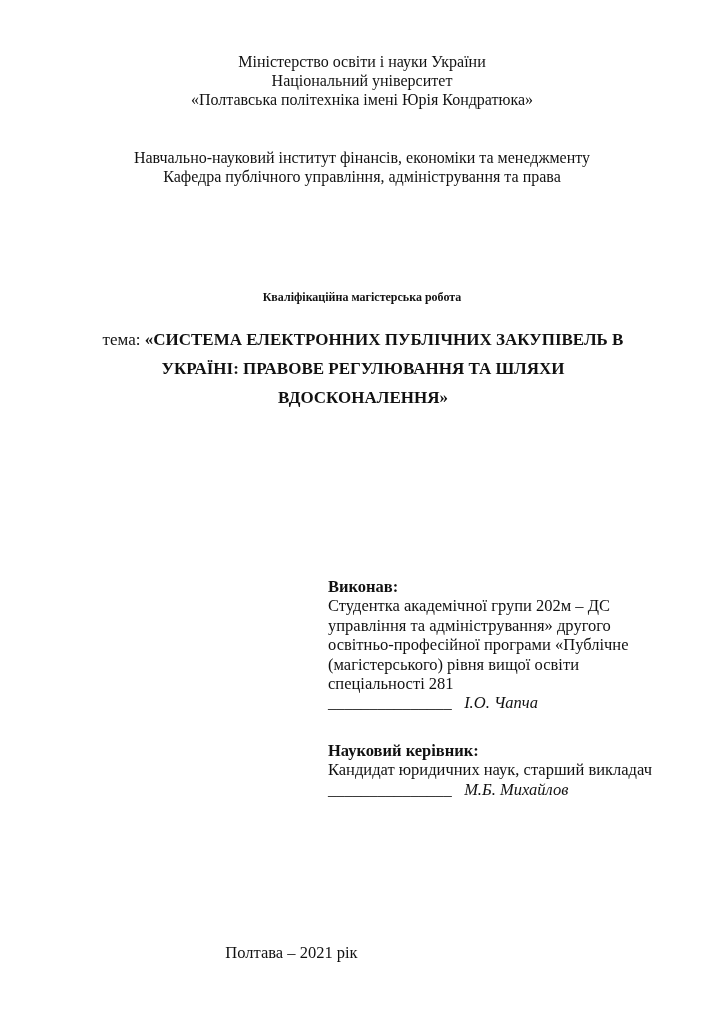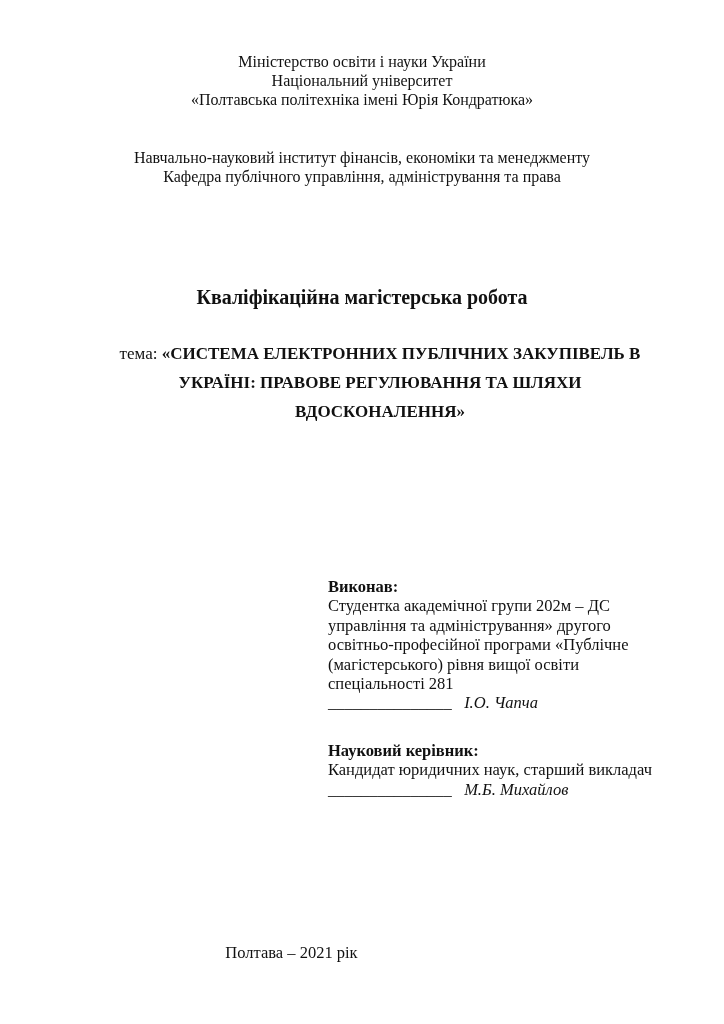--- a/index.html
+++ b/index.html
@@ -31,31 +31,30 @@
       line-height: 19px;
     }
     .ministry { top: 52px; }
     .institute { top: 148px; }
     .work-type {
       position: absolute;
       left: 0; width: 724px;
       top: 287px;
       text-align: center;
       font-weight: bold;
-      font-size: 20px;
+      font-size: 12px;
       line-height: 20px;
     }
     .topic {
       position: absolute;
-      left: 60px; width: 640px;
+      left: 43px; width: 640px;
       top: 325px;
       text-align: center;
       font-size: 17px;
       line-height: 29px;
-      margin-top: 14px;
     }
     .topic .label { font-weight: normal; }
     .topic .title { font-weight: bold; }
     .info {
       position: absolute;
       left: 328px;
       top: 549px;
       width: 360px;
       font-size: 16.5px;
       line-height: 19.4px;

